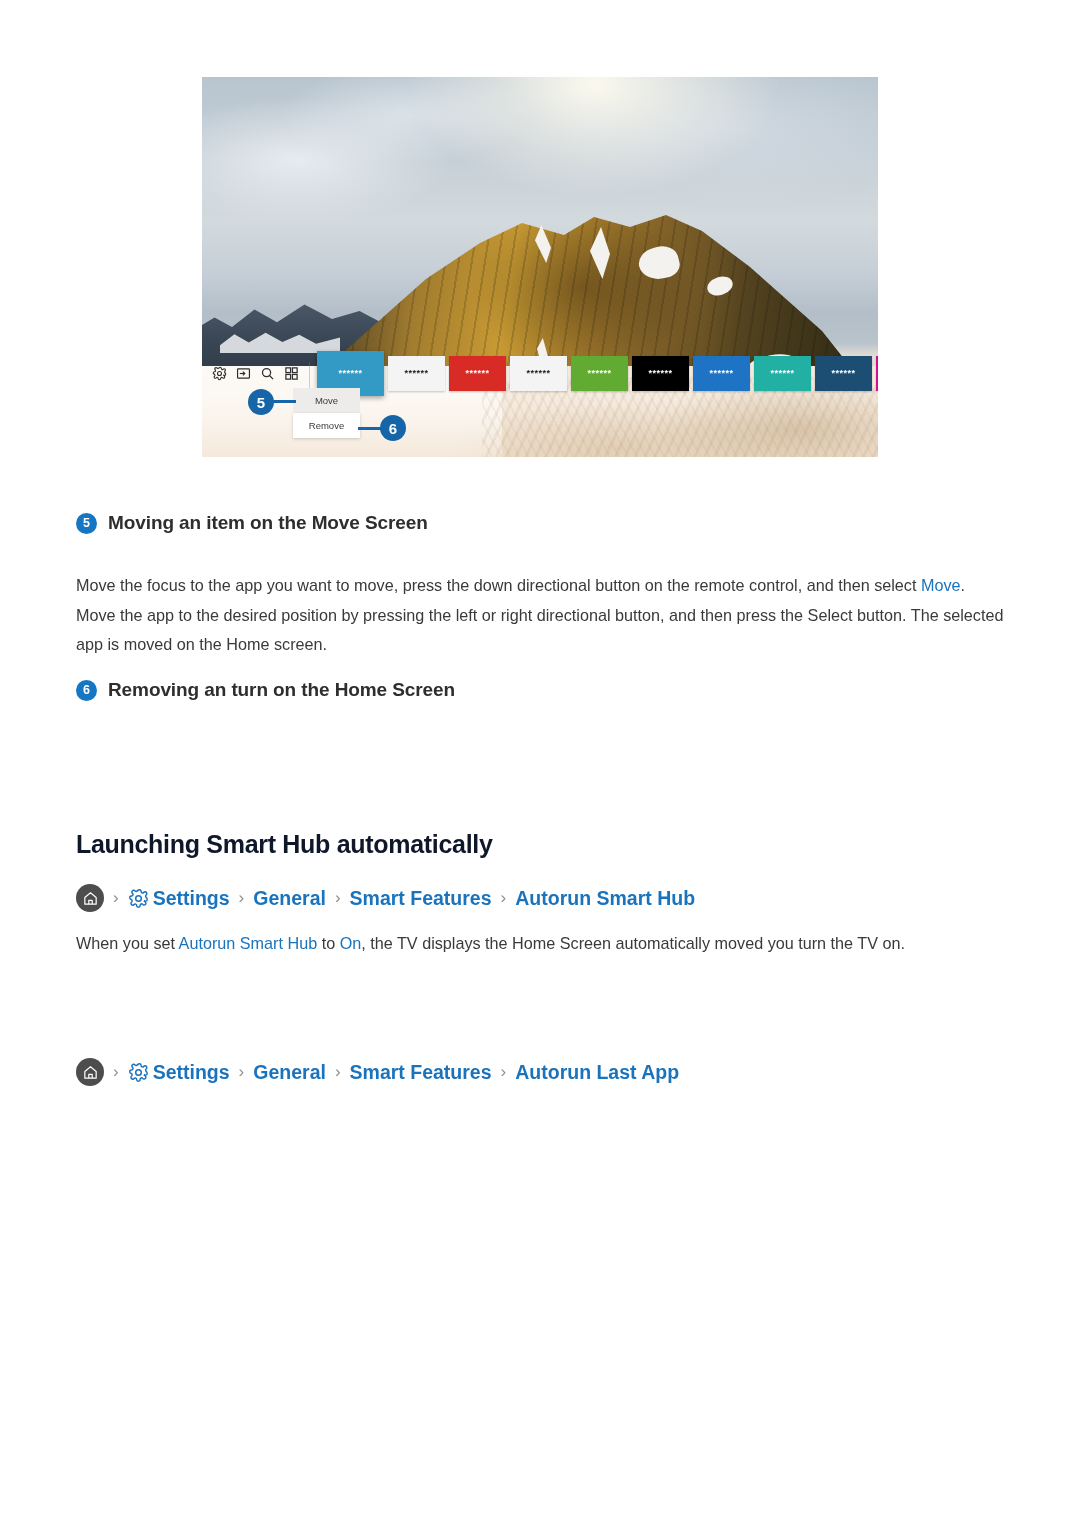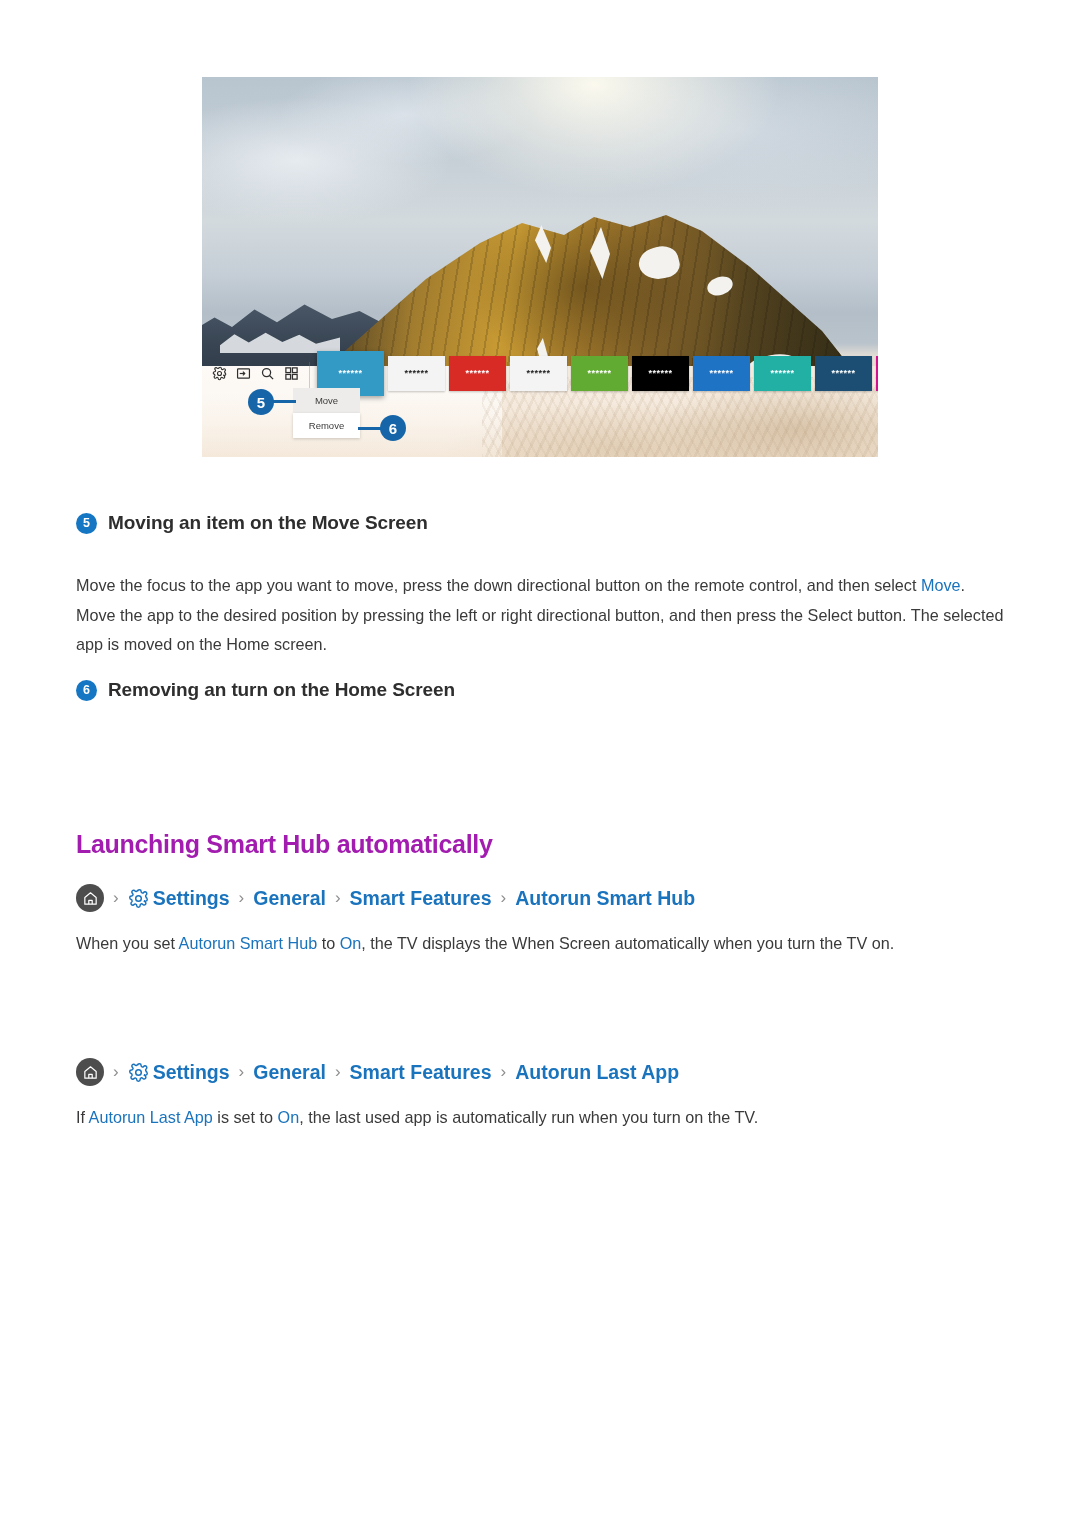--- a/index.html
+++ b/index.html
@@ -296,21 +296,21 @@
     line-height: 29.5px;
     color: #3a3a3a;
   }
   .lnk { color: #1a73bd; }
 
   .sec-heading {
     position: absolute;
     left: 76px;
     font-size: 25px;
     font-weight: bold;
-    color: #a21caf;
+    color: #0f172a;
     letter-spacing: -0.3px;
   }
 
   .breadcrumb {
     position: absolute;
     left: 76px;
     display: flex;
     align-items: center;
     gap: 0px;
     font-size: 19.5px;
@@ -457,21 +457,21 @@
     </span>
     <span class="chev">›</span>
     <span>General</span>
     <span class="chev">›</span>
     <span>Smart Features</span>
     <span class="chev">›</span>
     <span>Autorun Smart Hub</span>
   </div>
 
   <div class="para" style="top:929px">
-    <span>When you set </span><span class="lnk">Autorun Smart Hub</span><span> to </span><span class="lnk">On</span><span>, the TV displays the When Screen automatically when you turn the TV on.</span>
+    <span>When you set </span><span class="lnk">Autorun Smart Hub</span><span> to </span><span class="lnk">On</span><span>, the TV displays the Home Screen automatically moved you turn the TV on.</span>
   </div>
 
 
   <div class="breadcrumb" style="top:1058px">
     <span class="home-circle">
       <svg width="17" height="17" viewBox="0 0 24 24" fill="none" stroke="#ffffff" stroke-width="1.7" stroke-linejoin="round">
         <path d="M4 10.5L12 4l8 6.5V20H4z"></path>
         <path d="M9.6 20v-5.4h4.8V20"></path>
       </svg>
     </span>
@@ -484,18 +484,15 @@
       <span>Settings</span>
     </span>
     <span class="chev">›</span>
     <span>General</span>
     <span class="chev">›</span>
     <span>Smart Features</span>
     <span class="chev">›</span>
     <span>Autorun Last App</span>
   </div>
 
-  <div class="para" style="top:1103px">
-    <span>If </span><span class="lnk">Autorun Last App</span><span> is set to </span><span class="lnk">On</span><span>, the last used app is automatically run when you turn on the TV.</span>
-  </div>
 
 
 </div>
 
 </body></html>

